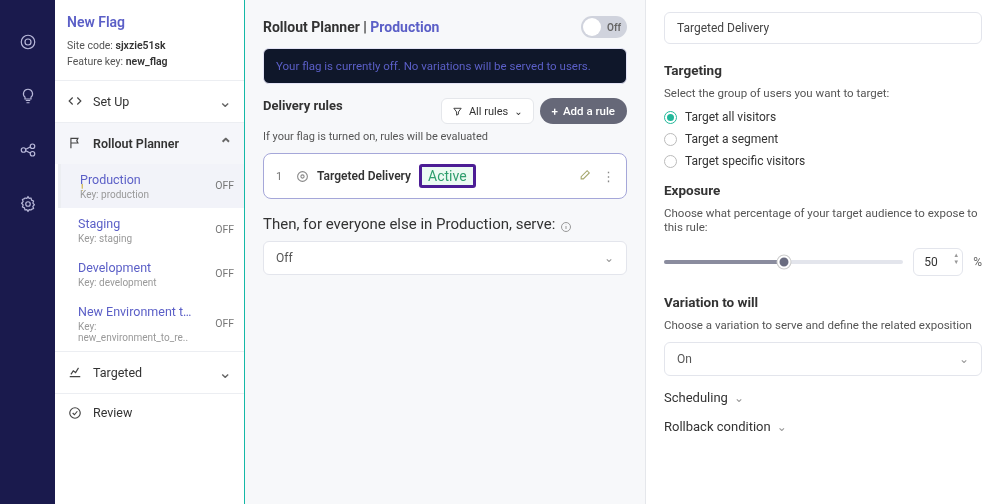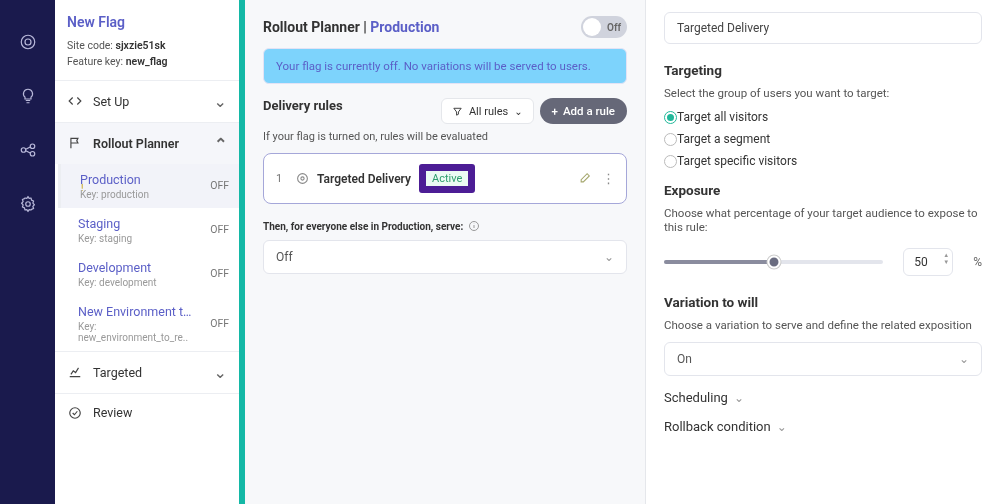--- a/index.html
+++ b/index.html
@@ -1,20 +1,20 @@
 <!DOCTYPE html>
 <html><head>
   <meta charset="utf-8">
   <style>
     * { margin: 0; padding: 0; box-sizing: border-box; font-family: -apple-system, BlinkMacSystemFont, 'Segoe UI', Roboto, sans-serif; }
     body { width: 1000px; height: 504px; overflow: hidden; background: #f7f8fa; color: #333; }
     .app { display: flex; height: 100%; }
     .left-rail { width: 55px; background: #1a1a4d; display: flex; flex-direction: column; align-items: center; padding-top: 30px; gap: 30px; }
     .left-rail .rail-icon { width: 24px; height: 24px; display: flex; align-items: center; justify-content: center; color: #b8b8d9; cursor: pointer; }
-    .sidebar { width: 190px; background: #fff; border-right: 6px solid #14b8a6; display: flex; flex-direction: column; }
+    .sidebar { width: 190px; background: #fff; border-right: 1px solid #14b8a6; display: flex; flex-direction: column; }
     .sidebar-header { padding: 14px 12px 10px; }
     .sidebar-header .title { color: #5b5fc7; font-size: 14px; font-weight: 600; margin-bottom: 8px; }
     .sidebar-header .meta { font-size: 10.5px; color: #555; line-height: 1.5; }
     .sidebar-header .meta b { font-weight: 600; color: #333; }
     .nav-item { display: flex; align-items: center; justify-content: space-between; padding: 11px 12px; border-top: 1px solid #eceef2; cursor: pointer; font-size: 12.5px; color: #333; }
     .nav-item .ni-left { display: flex; align-items: center; gap: 10px; }
     .nav-item .icon { width: 16px; height: 16px; display: flex; align-items: center; justify-content: center; color: #444; }
     .nav-item.active { background: #f5f6fa; }
     .nav-item.rollout { font-weight: 600; }
     .env-list { border-left: 3px solid transparent; }
@@ -26,49 +26,49 @@
     .env-item .alert-icon { width: 6px; height: 6px; color: #c29900; margin-right: 11px; font-size: 9px; }
     .env-item.active .env-col { margin-left: -18px; }
     .chev { font-size: 16px; color: #666; }
     .main { flex: 1; padding: 16px 18px 7px; overflow: hidden; background: #f7f8fa; }
     .main-header { display: flex; justify-content: space-between; align-items: center; margin-bottom: 10px; }
     .main-title { font-size: 14px; font-weight: 700; }
     .main-title .env { color: #5b5fc7; font-weight: 700; }
     .toggle { width: 46px; height: 22px; background: #d0d3dd; border-radius: 11px; position: relative; display: flex; align-items: center; }
     .toggle .knob { width: 18px; height: 18px; background: #fff; border-radius: 50%; position: absolute; left: 2px; }
     .toggle .label { position: absolute; right: 6px; font-size: 10px; color: #666; font-weight: 600; }
-    .notice { background: #7dd3fc; border: 1px solid #e3e3f5; border-radius: 6px; padding: 10px 12px; font-size: 11.5px; color: #5b5fc7; margin-bottom: 14px; }
+    .notice { background: #0f172a; border: 1px solid #e3e3f5; border-radius: 6px; padding: 10px 12px; font-size: 11.5px; color: #5b5fc7; margin-bottom: 14px; }
     .section-row { display: flex; justify-content: space-between; margin-bottom: 6px; }
     .section-row .sec-title { font-size: 13px; font-weight: 700; }
     .filter-btn { display: flex; align-items: center; gap: 6px; padding: 5px 10px; border: 1px solid #e5e7eb; border-radius: 6px; font-size: 11px; background: #fff; cursor: pointer; color: #333; }
     .add-btn { display: flex; align-items: center; gap: 5px; padding: 6px 12px; border-radius: 16px; background: #666878; color: #fff; font-size: 11.5px; font-weight: 500; cursor: pointer; }
     .subnote { font-size: 11px; color: #555; margin-bottom: 10px; }
     .rule-card { border: 1.5px solid #a5a7d9; border-radius: 8px; padding: 10px 12px; display: flex; align-items: center; gap: 10px; background: #fff; margin-bottom: 16px; }
     .rule-card .num { font-size: 11px; color: #777; width: 10px; }
     .rule-card .rule-body { flex: 1; }
     .rule-card .rule-top { display: flex; align-items: center; gap: 8px; font-size: 12px; }
     .rule-card .rule-name { font-weight: 600; }
-    .rule-card .badge { font-size: 11px; color: #2f9e6e; border: 7px solid #4c1d95; background: #ecfaf3; padding: 1px 6px; border-radius: 3px; }
+    .rule-card .badge { font-size: 14px; color: #2f9e6e; border: 3px solid #4c1d95; background: #ecfaf3; padding: 1px 6px; border-radius: 3px; }
     .rule-card .rule-sub { font-size: 11px; color: #666; margin-top: 3px; }
     .rule-card .rule-sub .dot { color: #999; margin: 0 3px; }
     .rule-card .rule-sub .on { color: #2f9e6e; }
     .rule-card .ic { color: #888; font-size: 13px; cursor: pointer; }
-    .fallback-lbl { font-size: 10px; color: #333; font-weight: 700; margin-bottom: 8px; display: flex; align-items: center; gap: 5px; }
+    .fallback-lbl { font-size: 15px; color: #333; font-weight: 400; margin-bottom: 8px; display: flex; align-items: flex-end; gap: 5px; }
     .fallback-lbl .info { width: 12px; height: 12px; display: flex; align-items: center; justify-content: center; }
     .select { border: 1px solid #e3e5ec; border-radius: 6px; padding: 9px 12px; font-size: 12px; color: #555; display: flex; justify-content: space-between; align-items: center; background: #fff; cursor: pointer; }
     .footer { margin-top: 60px; font-size: 11px; color: #888; }
     .right-panel { width: 355px; border-left: 1px solid #e5e7eb; padding: 12px 18px; overflow: hidden; background: #fff; }
     .input-lone { border: 1px solid #e3e5ec; border-radius: 6px; padding: 8px 12px; font-size: 12px; color: #444; margin-bottom: 18px; }
     .rp-h { font-size: 13.5px; font-weight: 700; margin-bottom: 8px; }
     .rp-sub { font-size: 11.5px; color: #555; margin-bottom: 10px; }
-    .radio-row { display: flex; align-items: center; font-size: 12px; margin-bottom: 8px; color: #333; cursor: pointer; }
+    .radio-row { display: flex; align-items: center; gap: 8px; font-size: 12px; margin-bottom: 8px; color: #333; cursor: pointer; }
     .radio { width: 13px; height: 13px; border-radius: 50%; border: 1.5px solid #bbb; display: flex; align-items: center; justify-content: center; }
     .radio.checked { border-color: #21b89a; }
     .radio.checked::after { content: ''; width: 7px; height: 7px; background: #21b89a; border-radius: 50%; }
-    .slider-row { display: flex; align-items: center; gap: 20px; margin-top: 14px; margin-bottom: 18px; }
+    .slider-row { display: flex; align-items: center; gap: 10px; margin-top: 14px; margin-bottom: 18px; }
     .slider { flex: 1; height: 4px; background: #e3e5ec; border-radius: 2px; position: relative; }
     .slider .fill { position: absolute; left: 0; top: 0; height: 100%; width: 50%; background: #8a8c9e; border-radius: 2px; }
     .slider .thumb { position: absolute; left: 50%; top: 50%; transform: translate(-50%, -50%); width: 13px; height: 13px; background: #6a6c80; border-radius: 50%; border: 2px solid #fff; box-shadow: 0 0 0 1px #ccc; cursor: pointer; }
     .num-input { border: 1px solid #e3e5ec; border-radius: 6px; padding: 6px 16px 6px 10px; font-size: 12px; width: 50px; position: relative; }
     .num-input .spin { position: absolute; right: 3px; top: 2px; display: flex; flex-direction: column; font-size: 6px; color: #999; }
     .pct { font-size: 12px; color: #666; }
     .rp-section { margin-bottom: 14px; }
     .collapse-h { display: flex; align-items: center; gap: 6px; font-size: 13px; font-weight: 400; cursor: pointer; margin-bottom: 4px; }
     .btn-row { display: flex; gap: 6px; }
   </style>

